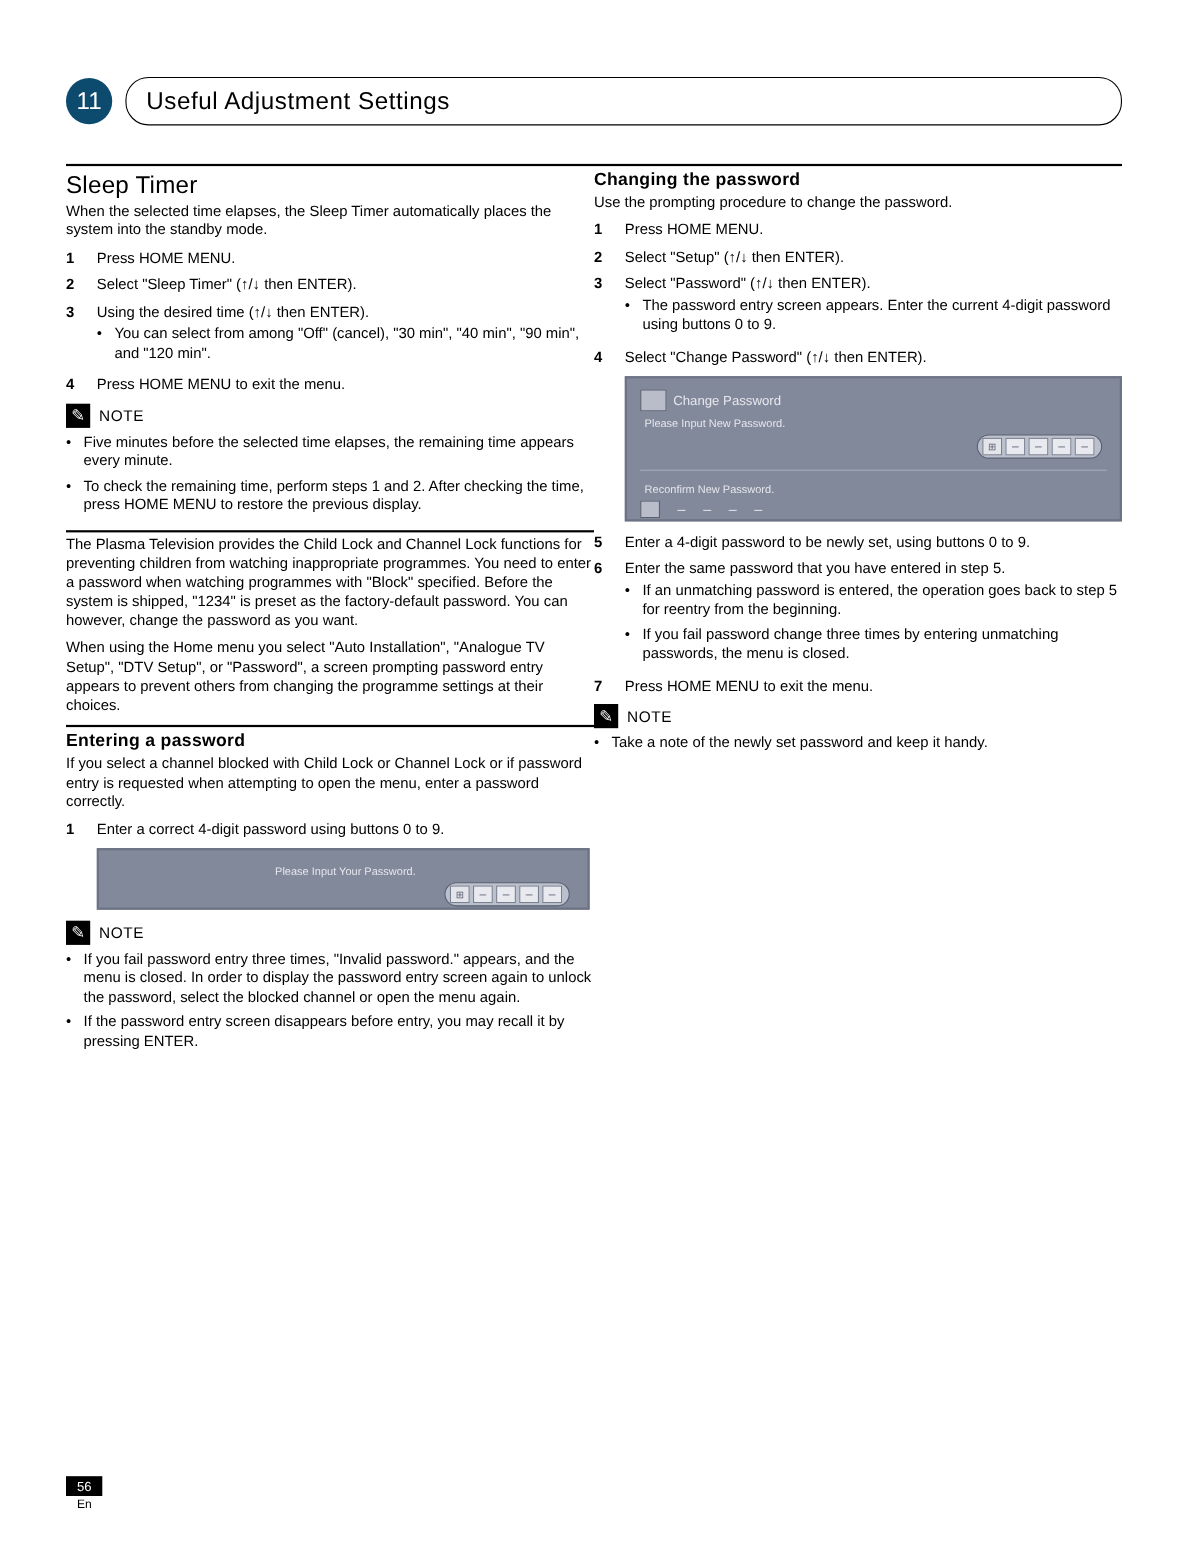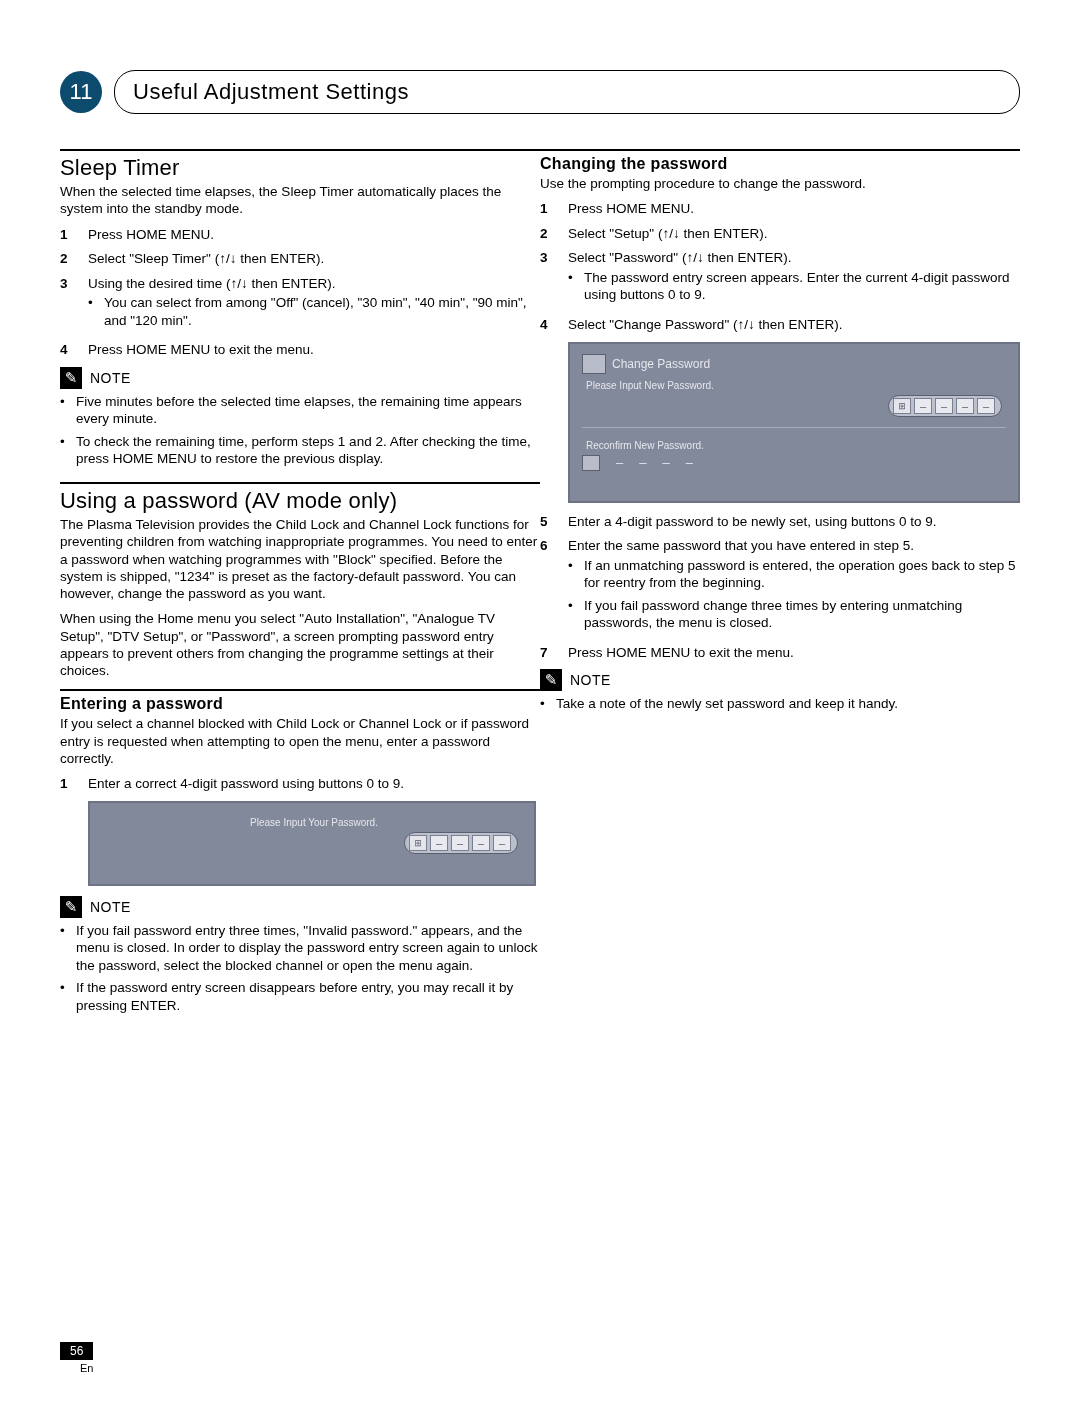--- a/index.html
+++ b/index.html
@@ -123,21 +123,21 @@
     font-size: 15px;
   }
   .note-label {
     font-size: 14px;
     letter-spacing: 0.5px;
   }
   
   .osd {
     background: #82899a;
     border: 2px solid #6d7384;
-    padding: 10px 12px 30px 12px;
+    padding: 10px 12px 1px 12px;
     font-size: 12px;
     color: #e6e7ee;
     margin: 6px 0 10px 0;
   }
   .osd .osd-title-row { display: flex; align-items: center; gap: 6px; margin-bottom: 6px; }
   .osd .osd-title-icon { width: 22px; height: 18px; background: #b8bdc9; border: 1px solid #5b6071; }
   .osd .osd-title { font-size: 12px; }
   .osd .prompt { font-size: 10px; margin: 4px 0 4px 4px; }
   .input-pill {
     display: flex;
@@ -167,21 +167,20 @@
   .input-dashes .pad {
     width: 16px; height: 14px; background: #b8bdc9; border: 1px solid #5b6071;
   }
   .input-dashes span { color: #e6e7ee; font-size: 13px; }
   .osd .section { border-top: 1px solid #a5abba; padding-top: 8px; margin-top: 10px; }
   .osd .row-line { display:flex; align-items:center; justify-content:center; }
   .footer {
     position: absolute;
     left: 60px;
     bottom: 36px;
-    text-align: right;
   }
   .page-num-badge {
     background: #000;
     color: #fff;
     font-size: 12px;
     padding: 2px 10px;
     width: fit-content;
   }
   .lang {
     font-size: 11px;
@@ -239,21 +238,20 @@
       <ul>
         <li>
             <span>Five minutes before the selected time elapses, the remaining time appears every minute.</span>
           </li>
         <li>
             <span>To check the remaining time, perform steps 1 and 2. After checking the time, press HOME MENU to restore the previous display.</span>
           </li>
       </ul>
 
       <div class="rule" style="margin-top:14px"></div>
-      <h2>Using a password (AV mode only)</h2>
       <p>The Plasma Television provides the Child Lock and Channel Lock functions for preventing children from watching inappropriate programmes. You need to enter a password when watching programmes with "Block" specified. Before the system is shipped, "1234" is preset as the factory-default password. You can however, change the password as you want.</p>
       <p>When using the Home menu you select "Auto Installation", "Analogue TV Setup", "DTV Setup", or "Password", a screen prompting password entry appears to prevent others from changing the programme settings at their choices.</p>
 
       <div class="rule" style="margin-top:10px"></div>
       <h3>Entering a password</h3>
       <p>If you select a channel blocked with Child Lock or Channel Lock or if password entry is requested when attempting to open the menu, enter a password correctly.</p>
       <ol>
         <li>
             <span class="num">1</span>
             <span class="body">Enter a correct 4-digit password using buttons 0 to 9.</span>

